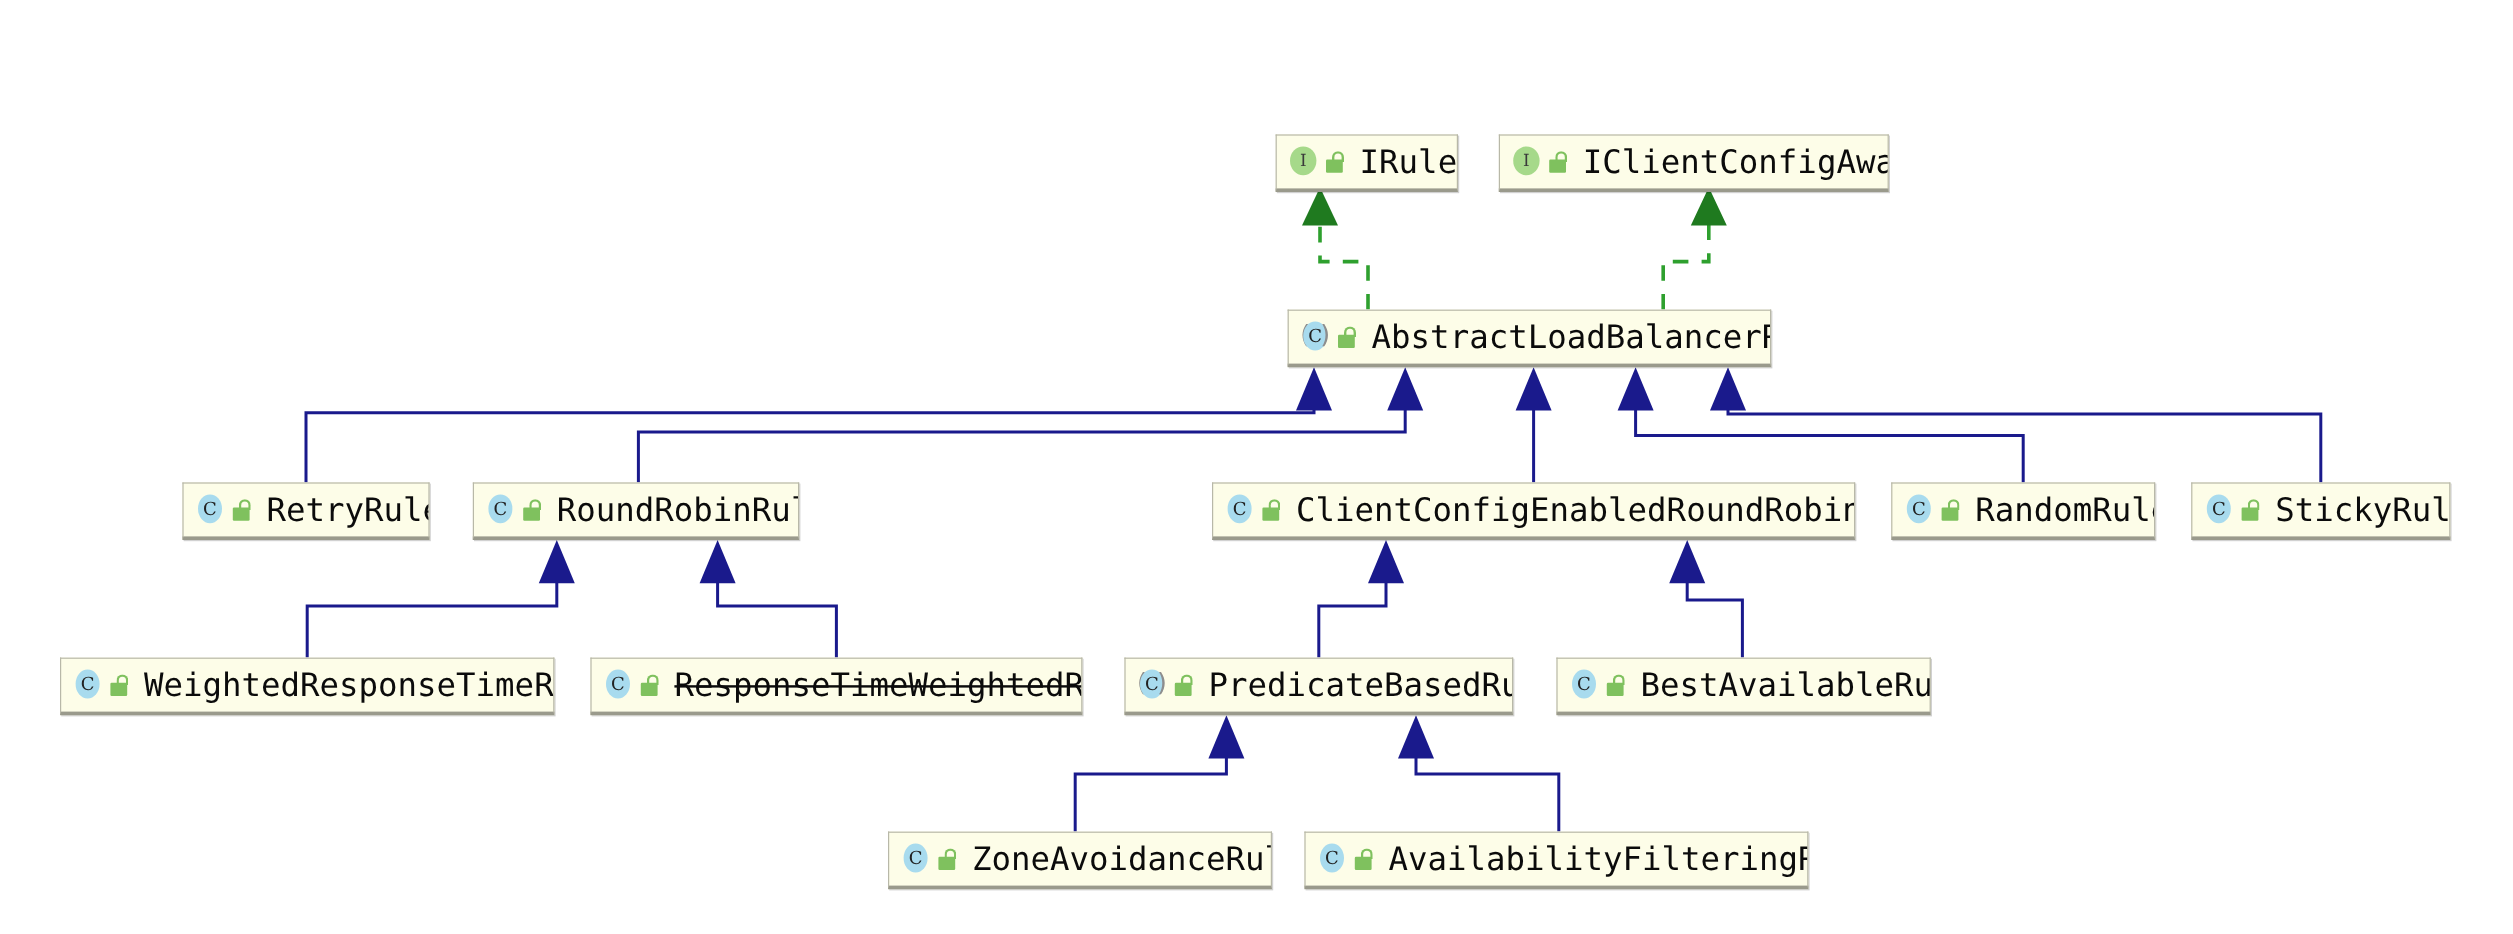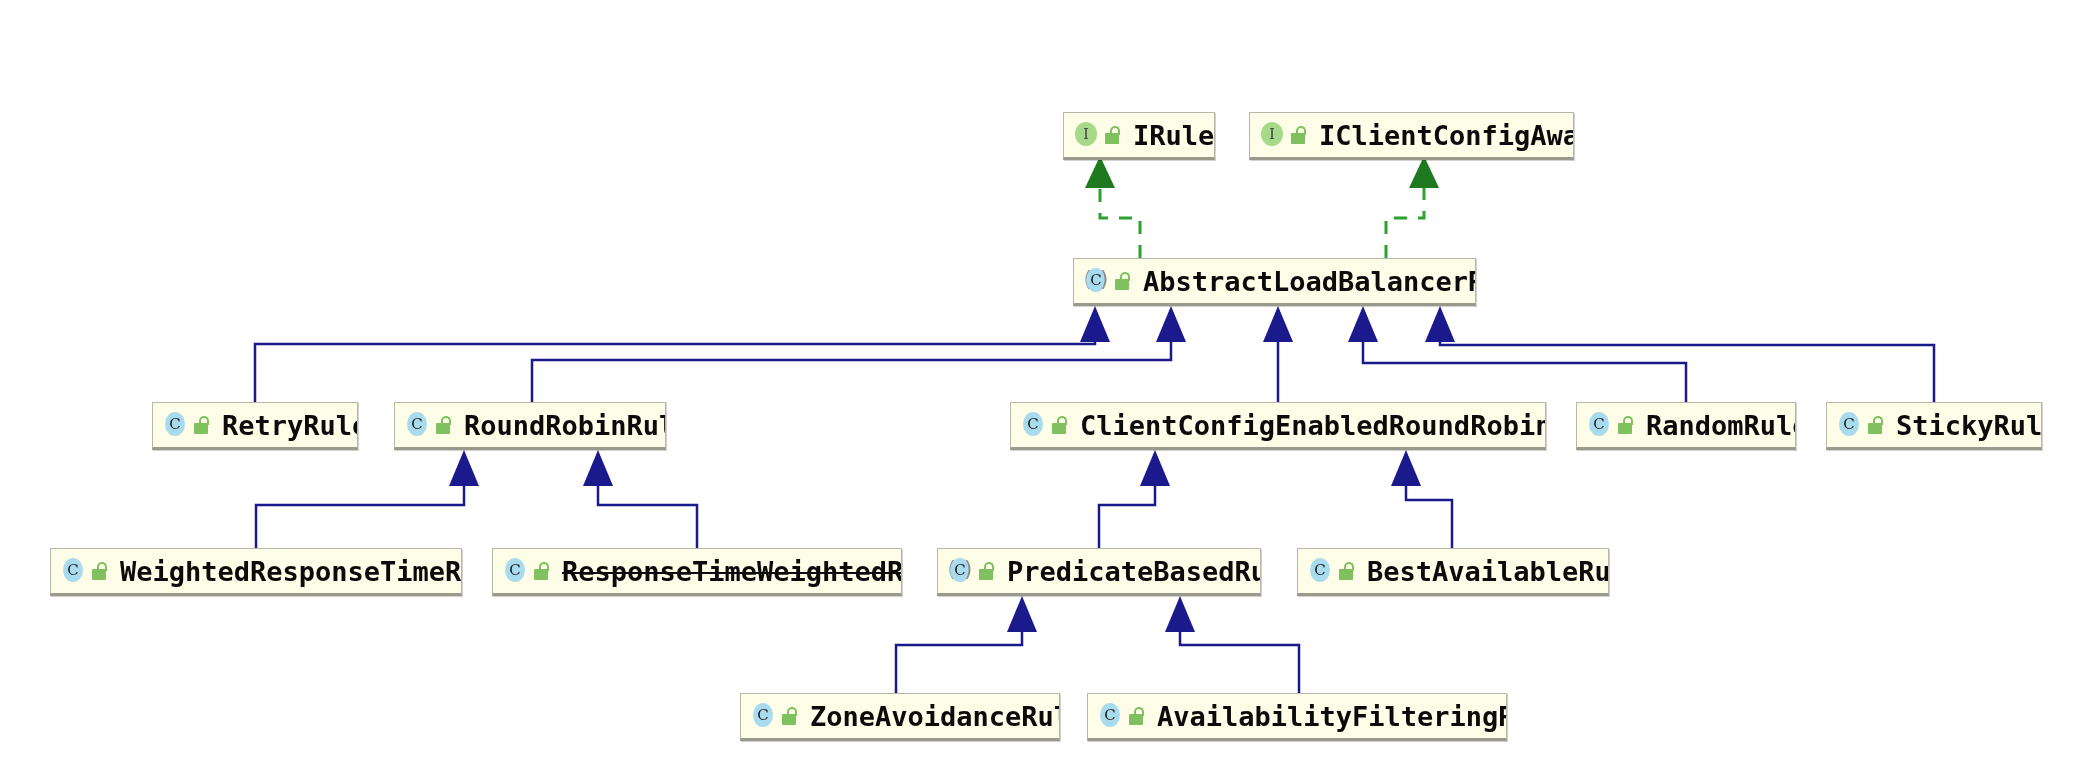--- a/index.html
+++ b/index.html
@@ -12,21 +12,21 @@
   .node{position:absolute;box-sizing:border-box;
         background:#fdfde8;border:1px solid #b8b8a8;
         border-bottom:3px solid #9a9a8c;
         display:flex;align-items:center;
         white-space:nowrap;overflow:hidden;
         box-shadow:1px 1px 0 rgba(0,0,0,0.18);}
   .node .icons{display:flex;align-items:center;flex:0 0 auto;
                padding-left:9px;padding-right:4px;}
   .node .label{font-size:27px;line-height:1;color:#0b0b0b;
                letter-spacing:0px;padding-left:8px;padding-right:8px;
-               flex:0 0 auto;font-weight:bold;}
+               flex:0 0 auto;}
   .node.deprecated .label{text-decoration:line-through;
                text-decoration-thickness:2px;}
 
   .ico{display:inline-block;position:relative;}
   .ico-class{width:26px;height:26px;}
   .ico-class .disc{position:absolute;left:3px;top:0;width:20px;height:24px;
       border-radius:50%;background:#a8dbee;}
   .ico-class .ch{position:absolute;left:0;top:0;width:26px;height:24px;
       display:flex;align-items:center;justify-content:center;
       font-size:15px;color:#222;font-family:"DejaVu Serif","Liberation Serif",serif;}

